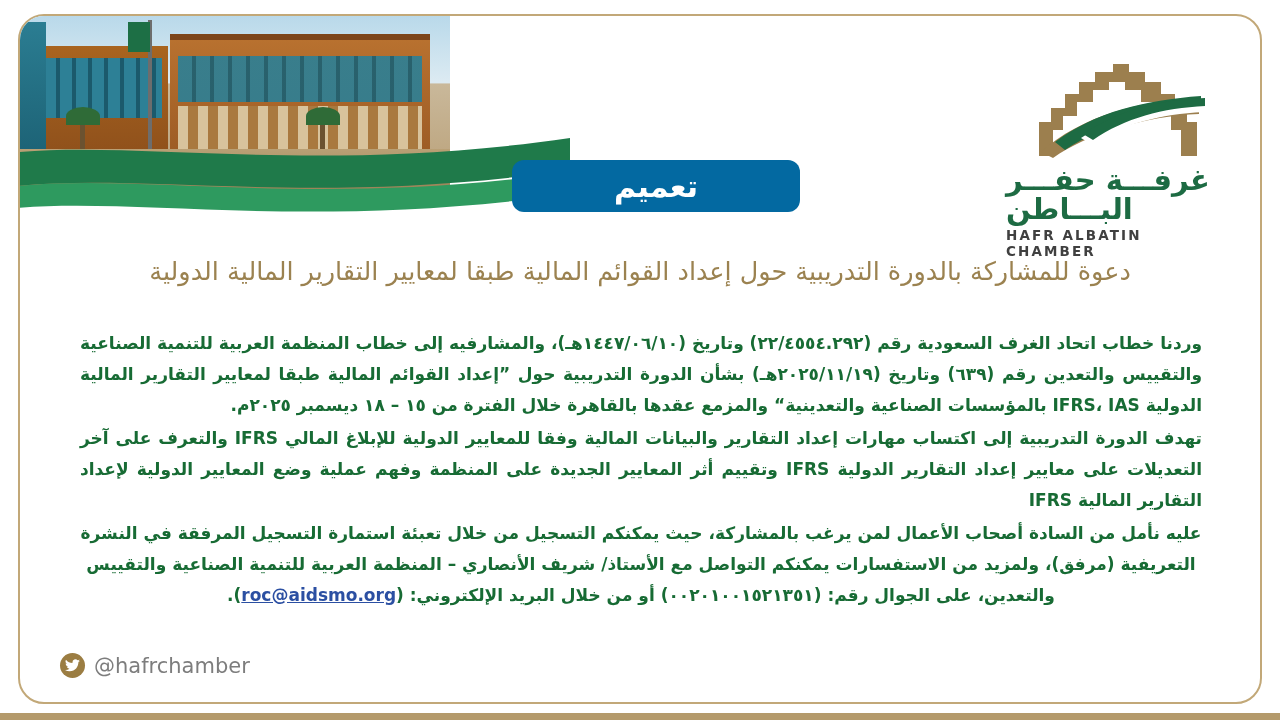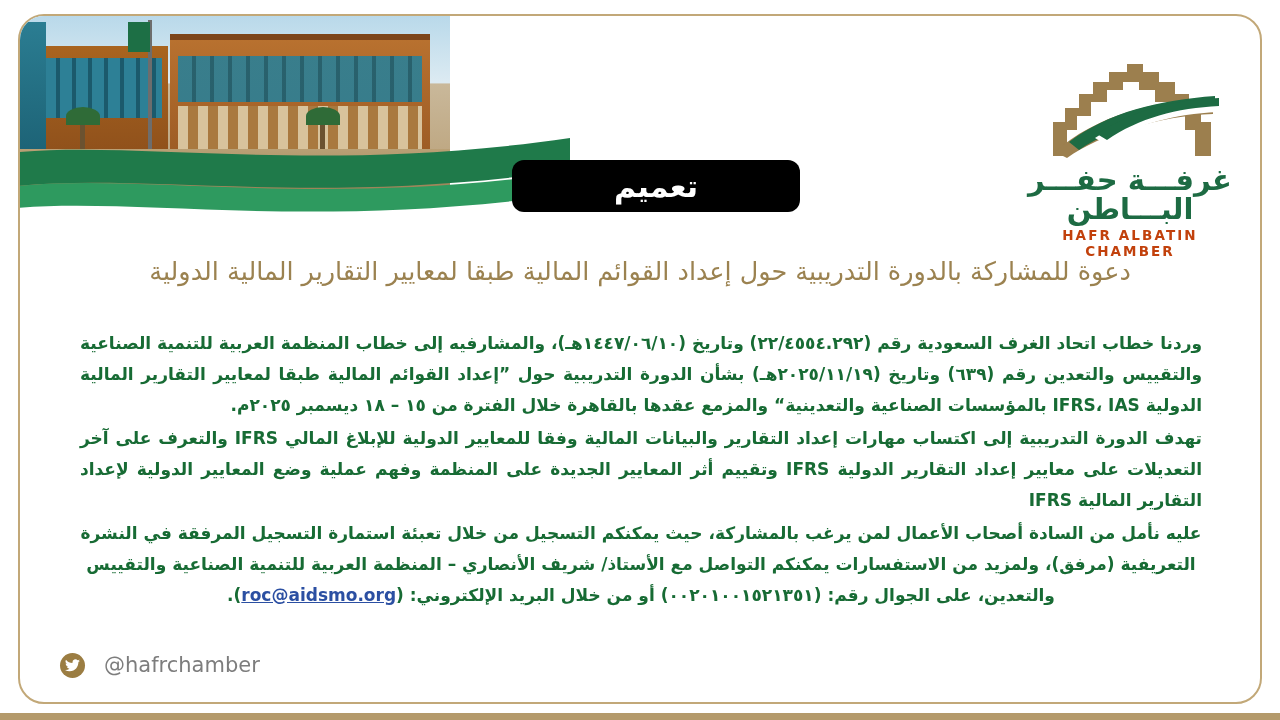--- a/index.html
+++ b/index.html
@@ -80,39 +80,39 @@
   }
 
   
   .swoosh{
     position:absolute;left:-10px;top:120px;width:560px;height:120px;pointer-events:none;
   }
 
   
   .badge{
     position:absolute;left:492px;top:144px;width:288px;height:52px;
-    background:#000000;border-radius:12px;
+    background:#0369a1;border-radius:12px;
     display:flex;align-items:center;justify-content:center;
   }
   .badge span{
     color:#ffffff;font-size:30px;font-weight:bold;letter-spacing:1px;
   }
 
   
   .logo{
-    position:absolute;right:20px;top:40px;width:220px;height:175px;
-    text-align:center;
+    position:absolute;right:34px;top:40px;width:220px;height:175px;
+    text-align:left;
   }
   .logo svg{display:block;margin:0 auto;}
   .logo-ar{
     font-size:29px;color:#1d6b43;font-weight:bold;line-height:1;margin-top:2px;
     letter-spacing:1px;
   }
   .logo-en{
-    font-size:13.5px;color:#c2410c;font-weight:bold;letter-spacing:2.1px;margin-top:3px;
+    font-size:13.5px;color:#404040;font-weight:bold;letter-spacing:2.1px;margin-top:3px;
   }
 
   
   .title{
     position:absolute;left:40px;right:40px;top:238px;
     text-align:center;
     color:#9b8250;
     font-size:25.5px;font-weight:normal;line-height:1.35;
     direction:rtl;
   }
@@ -126,21 +126,21 @@
   }
   .body p{margin:0 0 2px 0;}
   .p-center{text-align:center;}
   .mail{
     color:#2b4fa2;text-decoration:underline;direction:ltr;unicode-bidi:embed;
     display:inline-block;
   }
 
   
   .twitter{
-    position:absolute;left:40px;bottom:24px;display:flex;align-items:flex-start;gap:19px;
+    position:absolute;left:40px;bottom:24px;display:flex;align-items:center;gap:9px;
     direction:ltr;
   }
   .tw-icon{
     width:25px;height:25px;border-radius:50%;background:#9b7d42;
     display:flex;align-items:center;justify-content:center;
   }
   .tw-icon svg{display:block;}
   .tw-handle{
     font-size:21px;color:#7d7d7d;font-family:"DejaVu Sans","Liberation Sans",sans-serif;
   }

